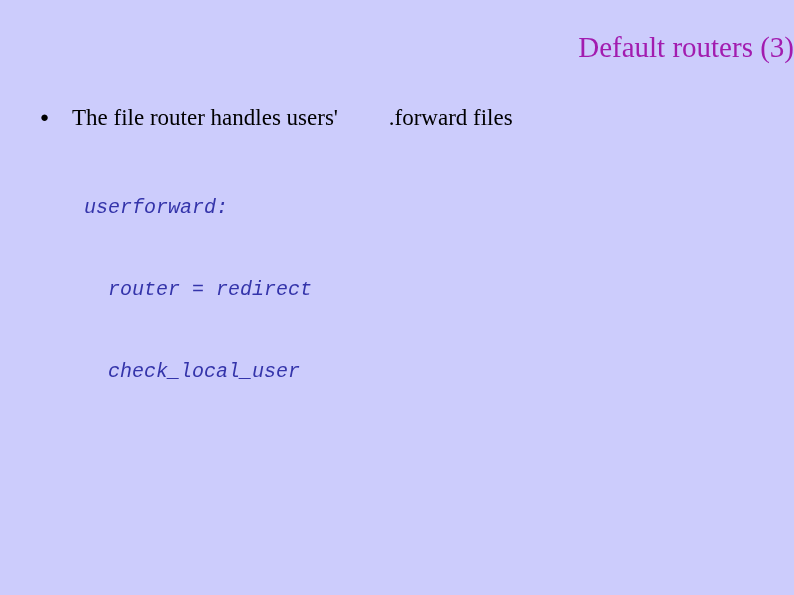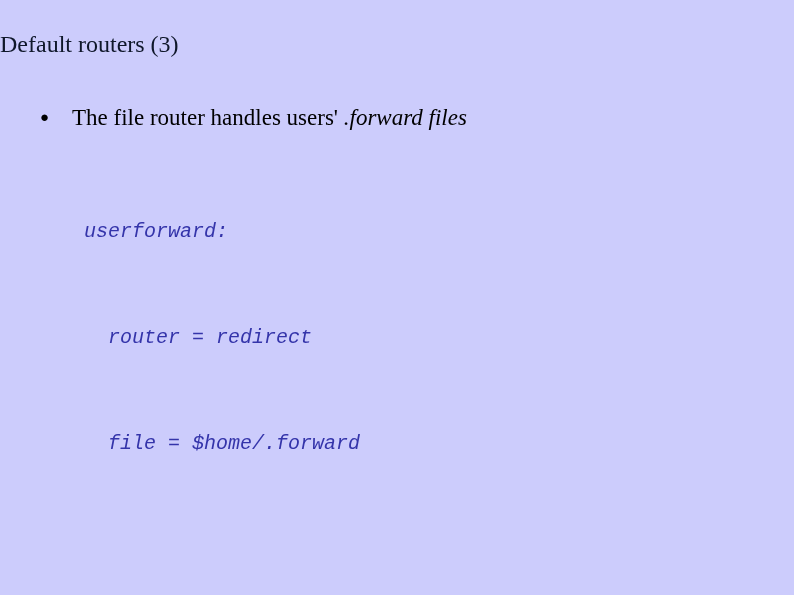--- a/index.html
+++ b/index.html
@@ -19,25 +19,25 @@
     height: 595px;
     box-sizing: border-box;
   }
 
   
   .slide-title {
     position: absolute;
     top: 31px;
     left: 0;
     width: 794px;
-    text-align: left;
+    text-align: right;
     font-family: "Liberation Serif", "DejaVu Serif", serif;
-    font-size: 24px;
+    font-size: 29px;
     font-weight: normal;
-    color: #0f172a;
+    color: #a21caf;
     letter-spacing: 0px;
     line-height: 1.15;
     white-space: nowrap;
   }
 
   
   .bullet-list {
     position: absolute;
     top: 103px;
     left: 40px;
@@ -57,41 +57,40 @@
     font-size: 15px;
     line-height: 1.95;
     color: #000000;
     text-align: left;
   }
   .bullet-text {
     flex: 1 1 auto;
     white-space: nowrap;
   }
   .bullet-text .em {
-    font-style: italic;
+    margin-left: 45px;
   }
 
   
   .code-block {
     position: absolute;
     top: 140px;
     left: 84px;
     font-family: "Liberation Mono", "DejaVu Sans Mono", monospace;
     font-style: italic;
     font-size: 20px;
     line-height: 27.2px;
     color: #3434aa;
     white-space: pre;
     letter-spacing: 0px;
   }
   .code-line {
     white-space: pre;
     display: block;
     height: 27.2px;
-    margin-top: 24px;
   }
   .code-line.indent {
     padding-left: 24px;
   }
 </style>
 </head>
 <body>
 
 <div class="slide">
 
@@ -100,21 +99,21 @@
   <div class="bullet-list">
     <div class="bullet-item">
       <span class="bullet-marker">●</span>
       <span class="bullet-text"><span>The file router handles users' </span><span class="em">.forward files</span></span>
     </div>
   </div>
 
   <div class="code-block">
     <span class="code-line">userforward:</span>
     <span class="code-line indent">router = redirect</span>
-    <span class="code-line indent">file = $home/.forward</span>
+    <span class="code-line indent">check_local_user</span>
     
     
     
     
     
     
     
   </div>
 
 </div>

